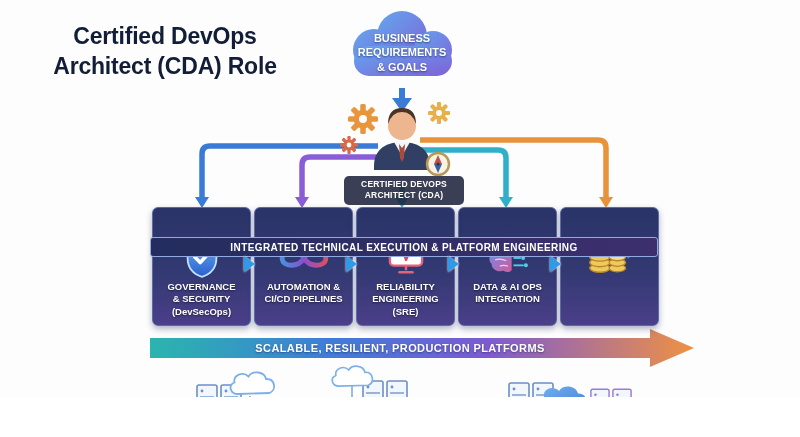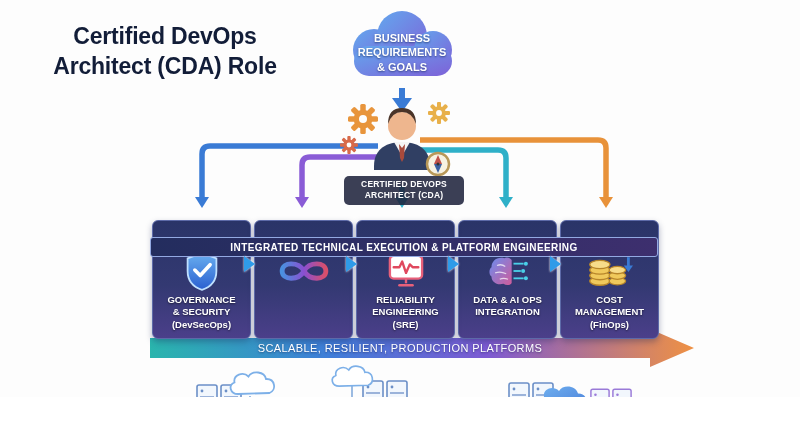--- a/index.html
+++ b/index.html
@@ -26,21 +26,21 @@
   .person { position:absolute; left:332px; top:100px; width:140px; height:84px; z-index:4; }
 
   .cda-badge {
     position:absolute; left:344px; top:176px; width:116px; z-index:5;
     background:rgba(32,36,62,.88); border-radius:5px; padding:3px 2px;
     color:#fff; font-size:8.5px; font-weight:bold; text-align:center;
     line-height:1.35; white-space:pre-line; letter-spacing:.2px;
   }
 
   .pillar {
-    position:absolute; top:220px; width:97px; height:117px; z-index:2;
+    position:absolute; top:207px; width:97px; height:117px; z-index:2;
     border-radius:6px; border:1px solid #5d6aa8;
     background:linear-gradient(180deg,#2a3468 0%, #333972 55%, #4b3f8a 100%);
     box-shadow:0 3px 6px rgba(30,40,90,.35);
     display:flex; flex-direction:column; align-items:center;
   }
   .pillar .icon-slot { margin-top:28px; height:44px; display:flex; align-items:center; justify-content:center; }
   .pillar .pillar-label {
     margin-top:1px; color:#fff; font-size:9.5px; font-weight:bold; text-align:center;
     line-height:1.3; white-space:pre-line; text-shadow:0 1px 2px rgba(0,0,0,.55);
   }
@@ -54,21 +54,21 @@
   }
 
   .gap-arrow {
     position:absolute; top:256px; width:0; height:0; z-index:4;
     border-left:11px solid #2f9be8; border-top:8px solid transparent; border-bottom:8px solid transparent;
     filter:drop-shadow(0 0 1px #ffffff);
   }
 
   .flow-arrow-label {
     position:absolute; left:160px; top:339px; width:480px; height:18px; z-index:2;
-    color:#fff; font-size:11px; font-weight:normal; letter-spacing:.4px;
+    color:#fff; font-size:11px; font-weight:bold; letter-spacing:.4px;
     text-align:center; line-height:18px; text-shadow:0 1px 2px rgba(30,40,90,.6);
   }
 
   .corner-chip {
     position:absolute; left:20px; top:424px; width:30px; height:18px; z-index:2;
     background:#3f72d8; border-radius:4px; opacity:.9;
   }
 </style>
 </head>
 <body>
@@ -251,20 +251,22 @@
         <defs>
             <linearGradient id="infg" x1="0" y1="0" x2="1" y2="0">
           <stop offset="0" stop-color="#4a90e0"></stop>
               <stop offset="0.5" stop-color="#8a4fd0"></stop>
               <stop offset="1" stop-color="#d94f6a"></stop>
         </linearGradient>
           </defs>
         <path d="M32,16 C26,5 7,5 7,16 C7,27 26,27 32,16 C38,5 57,5 57,16 C57,27 38,27 32,16 Z" fill="none" stroke="url(#infg)" stroke-width="5.5" stroke-linejoin="round"></path>
       </svg>
     </div>
+    <div class="pillar-label">AUTOMATION &amp;
+CI/CD PIPELINES</div>
   </div>
 
   <div class="pillar" style="left:458px">
     <div class="icon-slot">
       <svg width="44" height="34" viewBox="0 0 48 36">
         <defs>
             <linearGradient id="brg" x1="0" y1="0" x2="1" y2="1">
           <stop offset="0" stop-color="#6a8df0"></stop>
               <stop offset="1" stop-color="#d05c9a"></stop>
         </linearGradient>
@@ -308,23 +310,20 @@
           <ellipse cx="33" cy="30" rx="9" ry="4"></ellipse>
           <ellipse cx="33" cy="24" rx="9" ry="4"></ellipse>
           <ellipse cx="33" cy="18" rx="9" ry="4" fill="#f7dc8a"></ellipse>
         </g>
         <g>
           <line x1="45" y1="4" x2="45" y2="14" stroke="#3a7bd5" stroke-width="3"></line>
           <polygon points="40,13 50,13 45,20" fill="#3a7bd5"></polygon>
         </g>
       </svg>
     </div>
-    <div class="pillar-label">COST
-MANAGEMENT
-(FinOps)</div>
   </div>
 
   <div class="banner">INTEGRATED TECHNICAL EXECUTION &amp; PLATFORM ENGINEERING</div>
 
   <div class="gap-arrow" style="left:244px"></div>
   <div class="gap-arrow" style="left:346px"></div>
   <div class="gap-arrow" style="left:448px"></div>
   <div class="gap-arrow" style="left:550px"></div>
 
   <div class="flow-arrow-label">SCALABLE, RESILIENT, PRODUCTION PLATFORMS</div>

